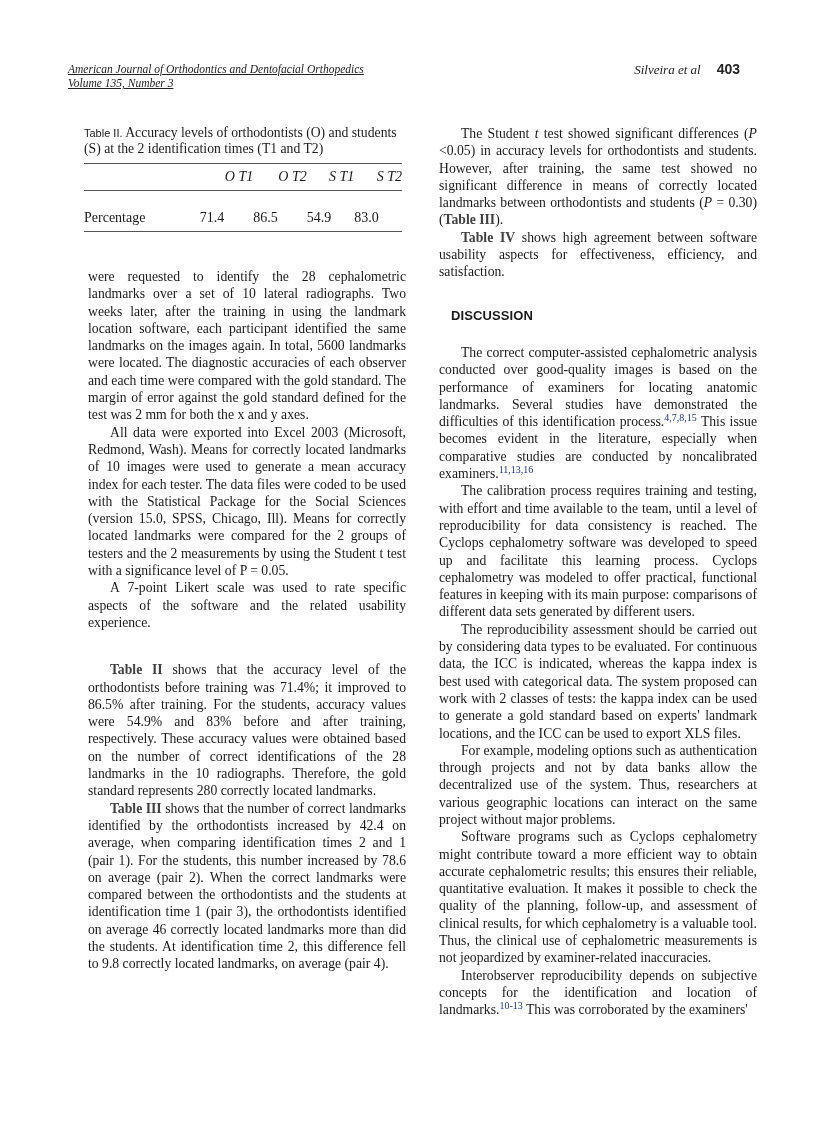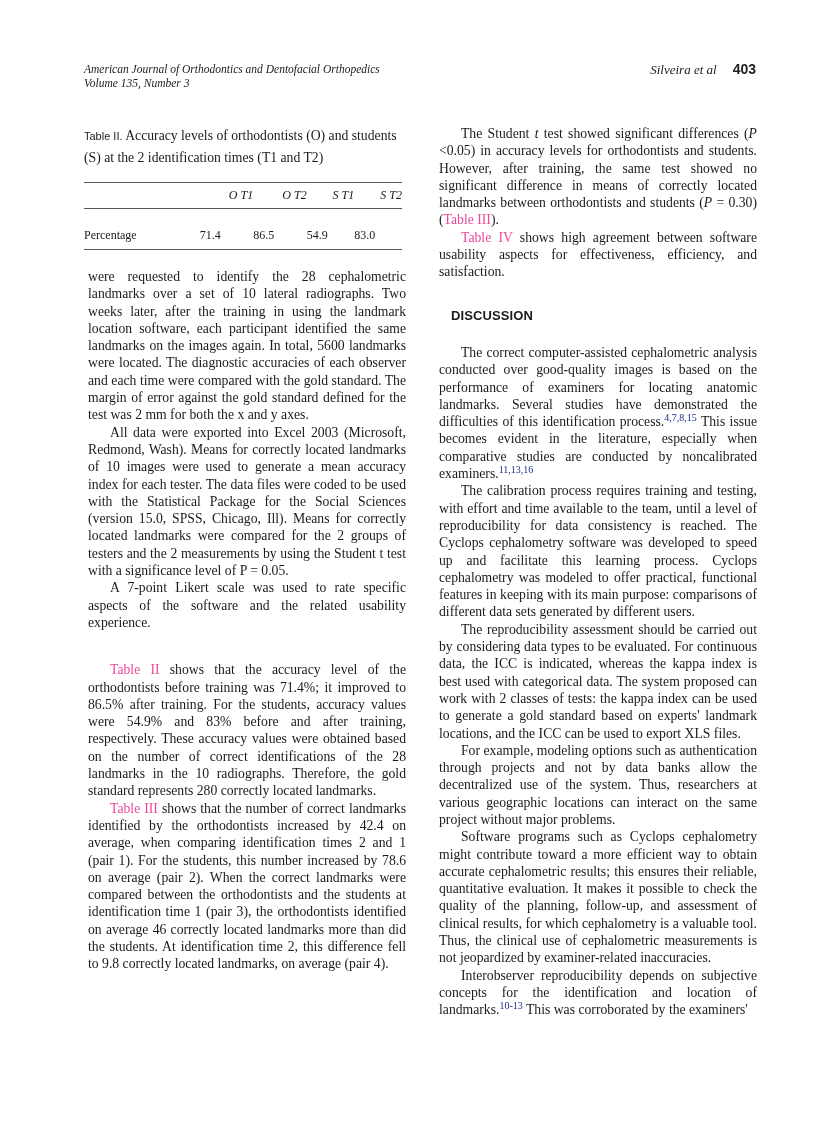--- a/index.html
+++ b/index.html
@@ -1,34 +1,34 @@
 <!DOCTYPE html>
 <html><head>
 <meta charset="utf-8">
 <style>
   html, body { margin: 0; padding: 0; background: #ffffff; }
   body { width: 838px; height: 1122px; position: relative; overflow: hidden; color: #1a1a1a; }
 
-  .header { position: absolute; left: 84px; top: 62px; width: 672px; font-family: "Liberation Serif", serif; font-style: italic; font-size: 11.5px; line-height: 14px; color: #222; }
+  .header { position: absolute; left: 68px; top: 62px; width: 672px; font-family: "Liberation Serif", serif; font-style: italic; font-size: 11.5px; line-height: 14px; color: #222; text-decoration: underline; }
   .header .right { position: absolute; right: 0; top: 0; font-size: 13px; }
   .header .pageno { font-family: "Liberation Sans", sans-serif; font-style: normal; font-weight: bold; font-size: 14px; margin-left: 16px; text-align: center; }
 
   .col { position: absolute; width: 318px; font-family: "Liberation Serif", serif; font-size: 13.7px; line-height: 17.3px; text-align: justify; }
   .col-left { left: 88px; top: 268px; }
   .col-right { left: 439px; top: 125px; }
   .col p { margin: 0; text-indent: 22px; hyphens: manual; }
   .col p.noindent { text-indent: 0; }
   .col h2 { font-family: "Liberation Sans", sans-serif; font-weight: bold; font-size: 13px; margin: 12px; letter-spacing: 0.1px; }
-  .link { color: #ec4899; }
+  .link { color: #404040; font-weight: bold; }
   sup { font-size: 10px; line-height: 0; vertical-align: 5px; color: #1f2f8f; }
 
   .table-block { position: absolute; left: 84px; top: 125px; width: 318px; font-family: "Liberation Serif", serif; }
-  .caption { font-size: 13.7px; line-height: 21px; }
+  .caption { font-size: 13.7px; line-height: 16px; }
   .caption .tlabel { font-family: "Liberation Sans", sans-serif; font-size: 11px; font-weight: normal; }
-  table { width: 318px; border-collapse: collapse; margin-top: 14px; font-size: 12px; }
+  table { width: 318px; border-collapse: collapse; margin-top: 6px; font-size: 14px; }
   thead tr { border-top: 1.5px solid #555; border-bottom: 1.5px solid #555; }
   thead th { font-style: italic; font-weight: normal; text-align: right; padding: 5px 0 5px 0; }
   thead th:first-child { text-align: left; }
   tbody td { padding: 0; line-height: 13px; }
   tbody td:first-child { text-align: left; }
   tbody tr:first-child td { padding-top: 20px; }
   tbody tr:last-child td { padding-bottom: 7px; }
   tbody tr:last-child { border-bottom: 1.5px solid #555; }
 
   .spacer-sm { height: 14px; }

